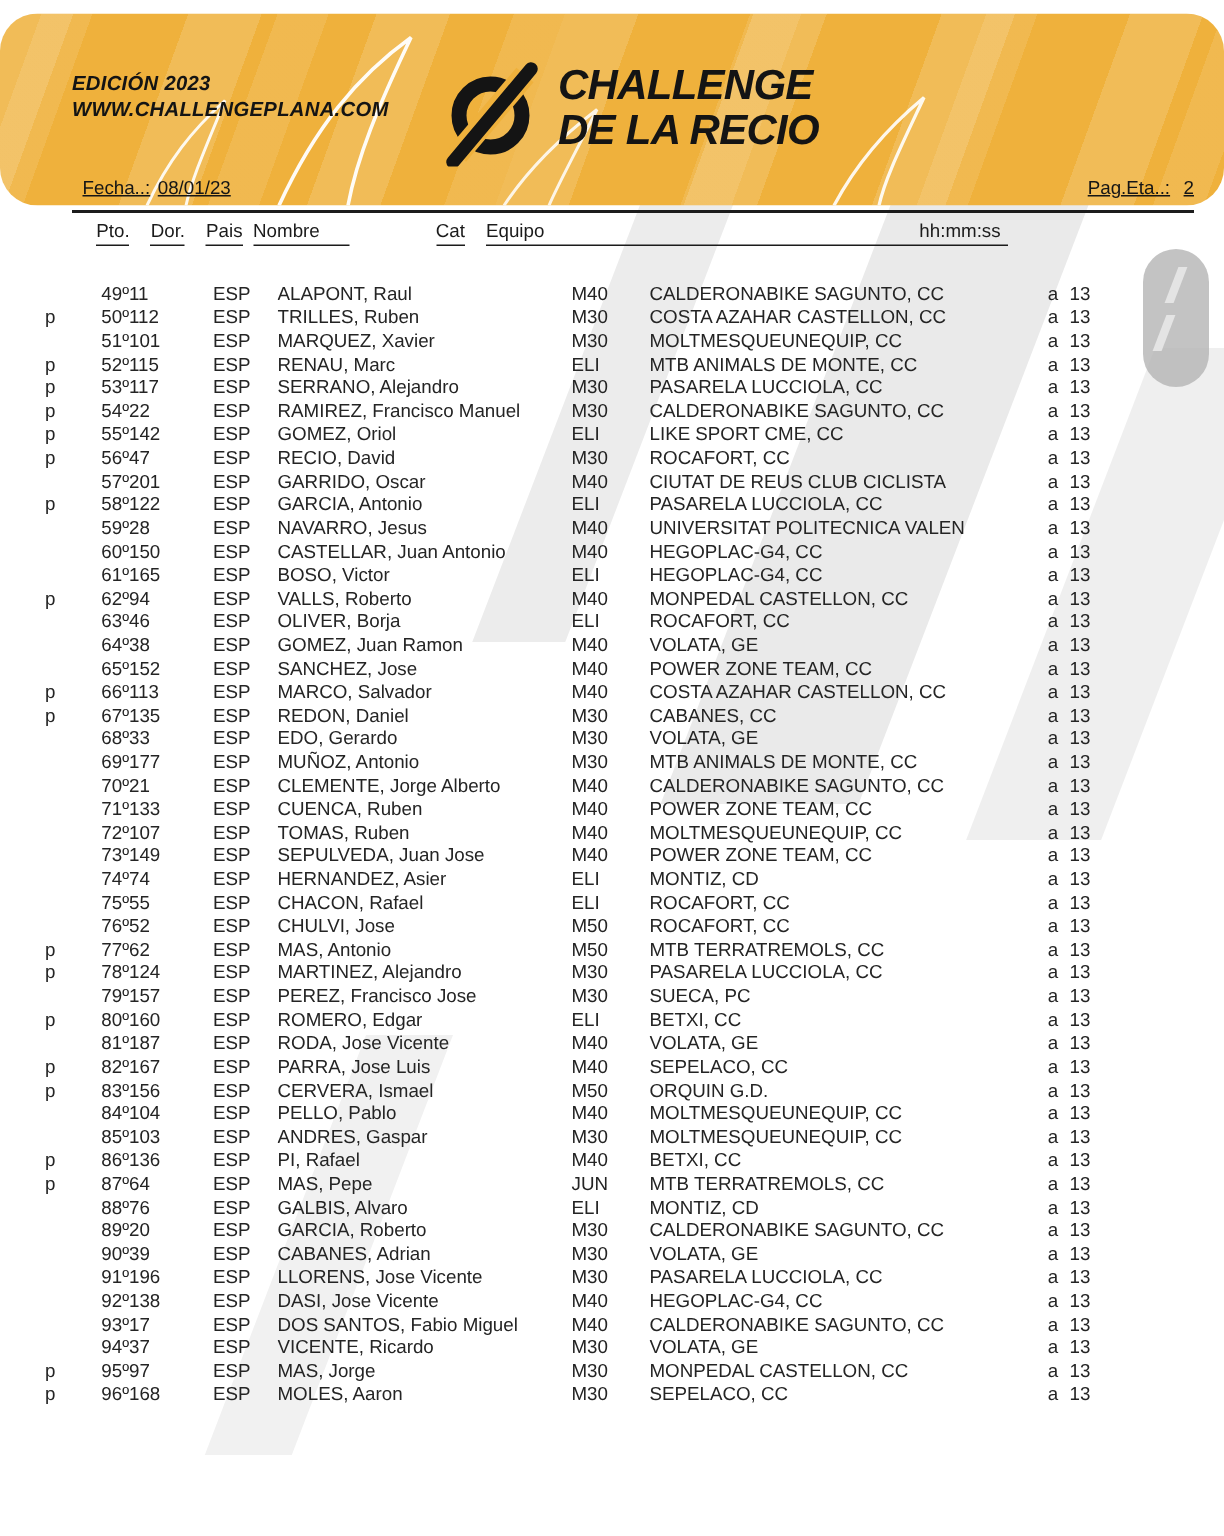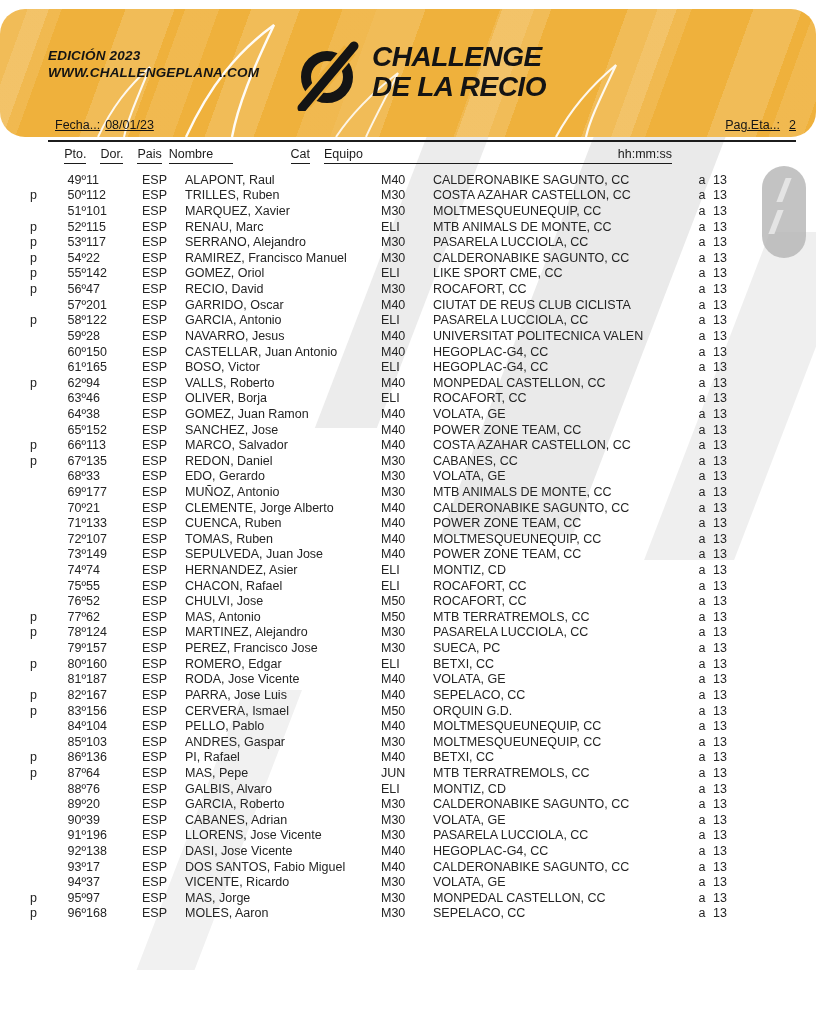--- a/index.html
+++ b/index.html
@@ -49,23 +49,23 @@
   .h-flag{width:16px;margin-left:30px;}
   .h-pos{width:40px;padding-left:9px;box-sizing:border-box;}
   .h-dor{width:42px;padding-left:14px;box-sizing:border-box;}
   .h-pais{width:36px;margin-left:14px;}
   .h-nombre{width:196px;margin-left:7px;}
   .h-nombre .hu{width:64px;}
   .h-cat{width:38px;padding-left:9px;box-sizing:border-box;}
   .h-equipo{width:284px;margin-left:14px;}
   .h-equipo .hu{width:284px;box-sizing:border-box;}
   .h-time{width:79px;text-align:right;}
-  .h-time .hu{width:64px;text-align:right;}
-
-  .tbody{position:absolute;z-index:3;left:0;top:172px;width:816px;}
+  .h-time .hu{width:64px;text-align:center;}
+
+  .tbody{position:absolute;z-index:3;left:0;top:188px;width:816px;}
   .trow{display:flex;height:15.62px;align-items:center;font-size:12.5px;color:#242424;white-space:nowrap;}
   .c-flag{width:16px;margin-left:30px;}
   .c-pos{width:40px;text-align:right;}
   .c-dorsal{width:42px;text-align:left;}
   .c-country{width:36px;margin-left:14px;}
   .c-name{width:196px;margin-left:7px;overflow:hidden;}
   .c-cat{width:38px;}
   .c-team{width:258px;margin-left:14px;overflow:hidden;}
   .c-gap{width:22px;text-align:center;}
   .c-time{width:83px;text-align:left;}

